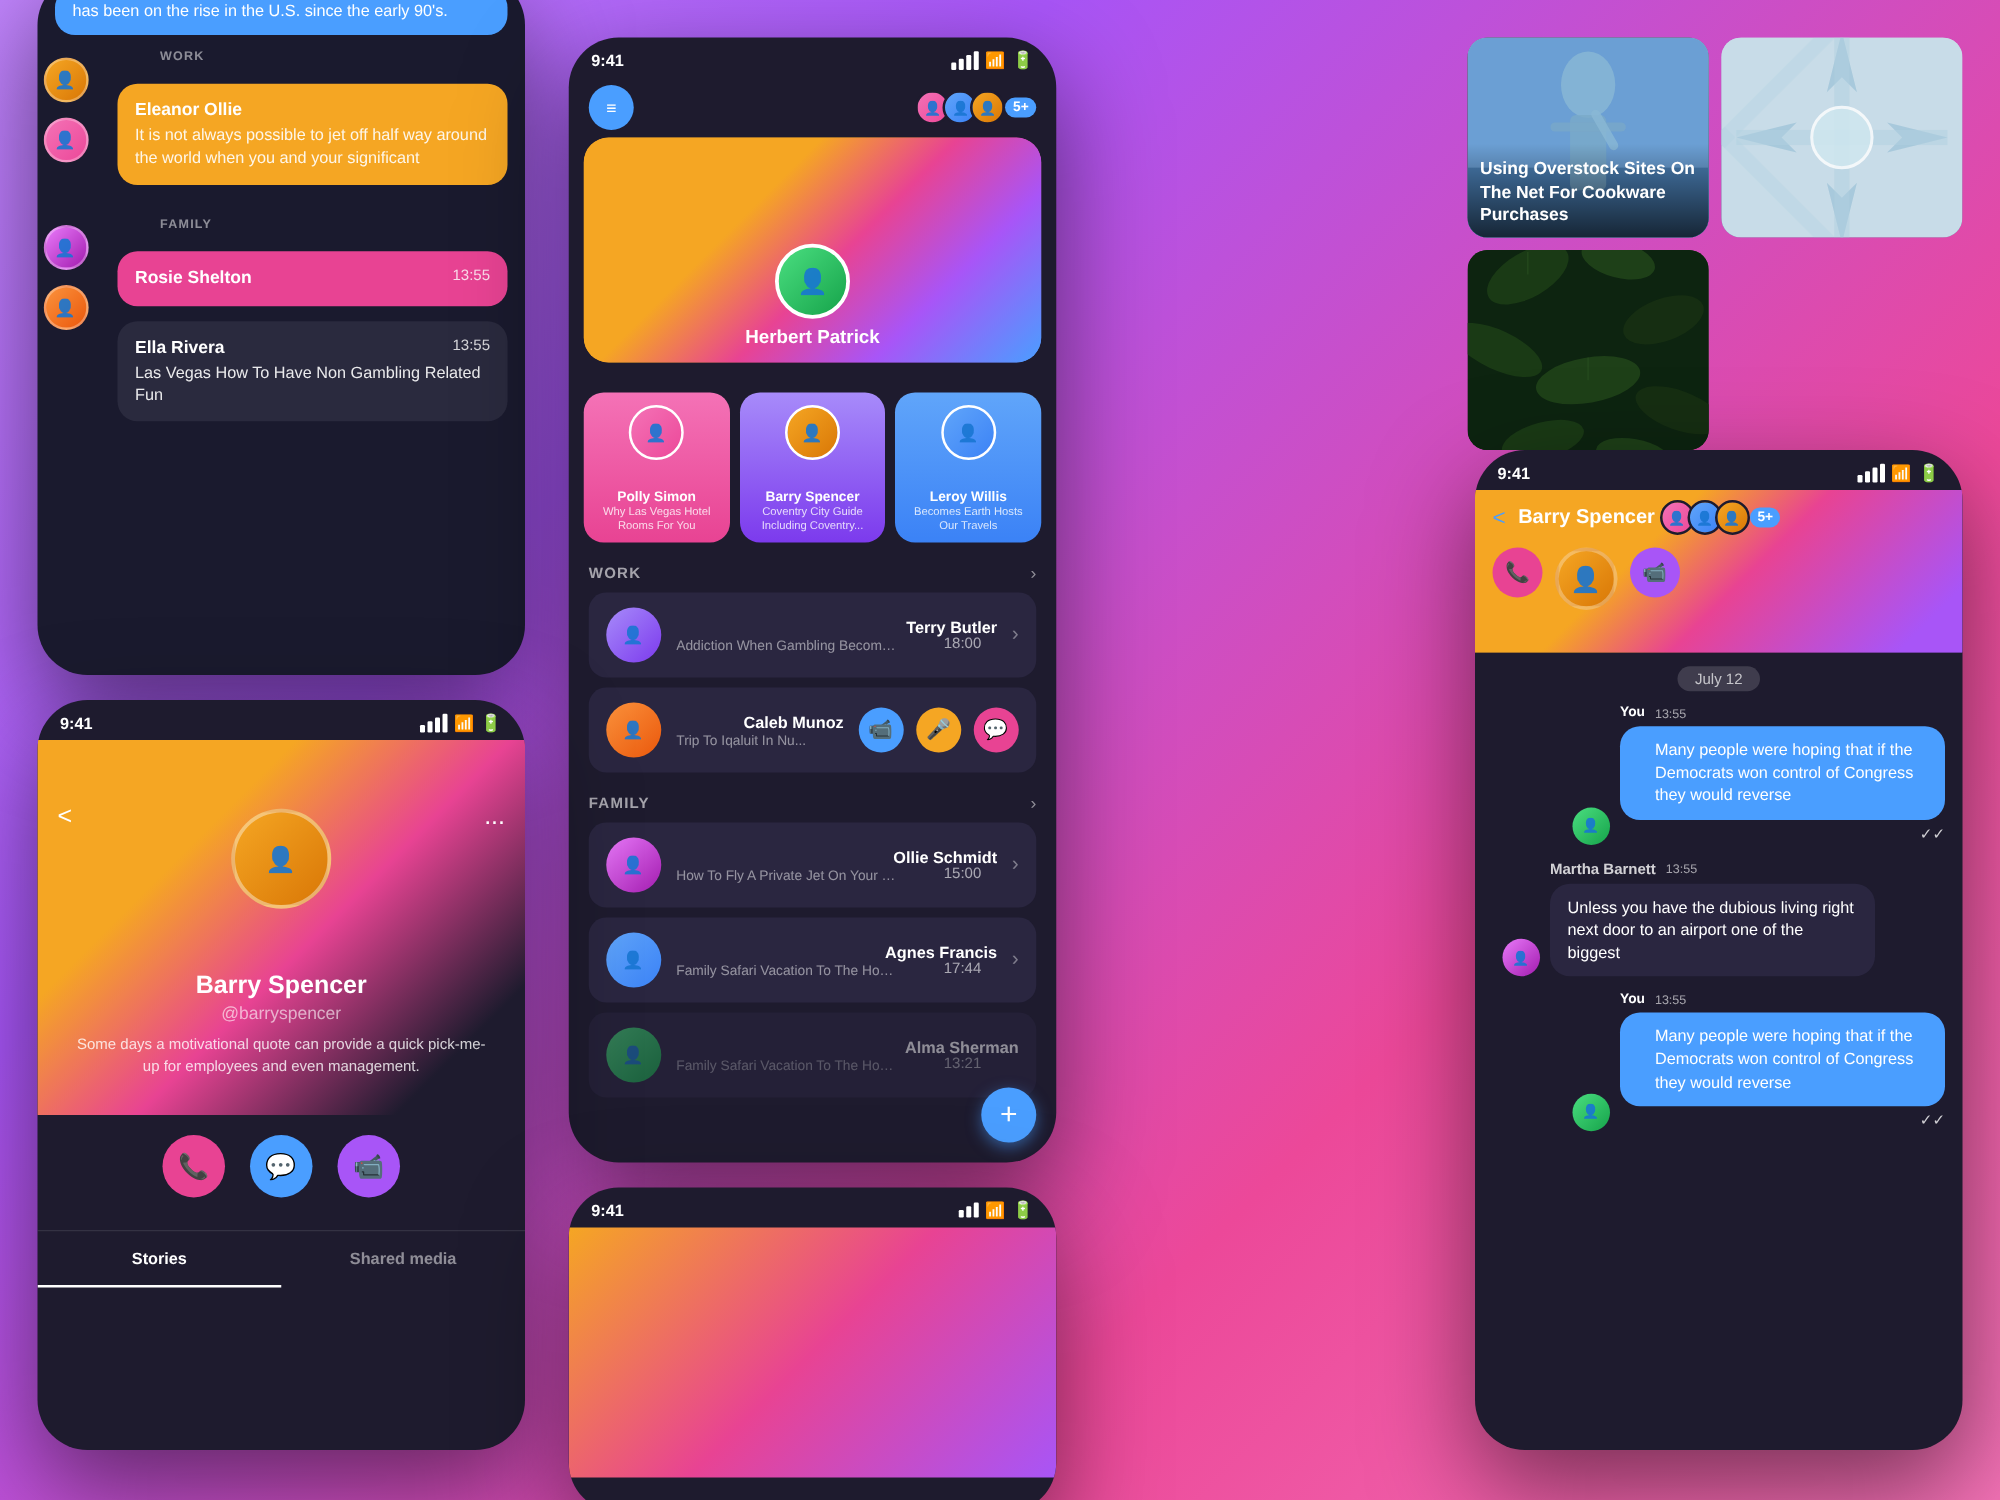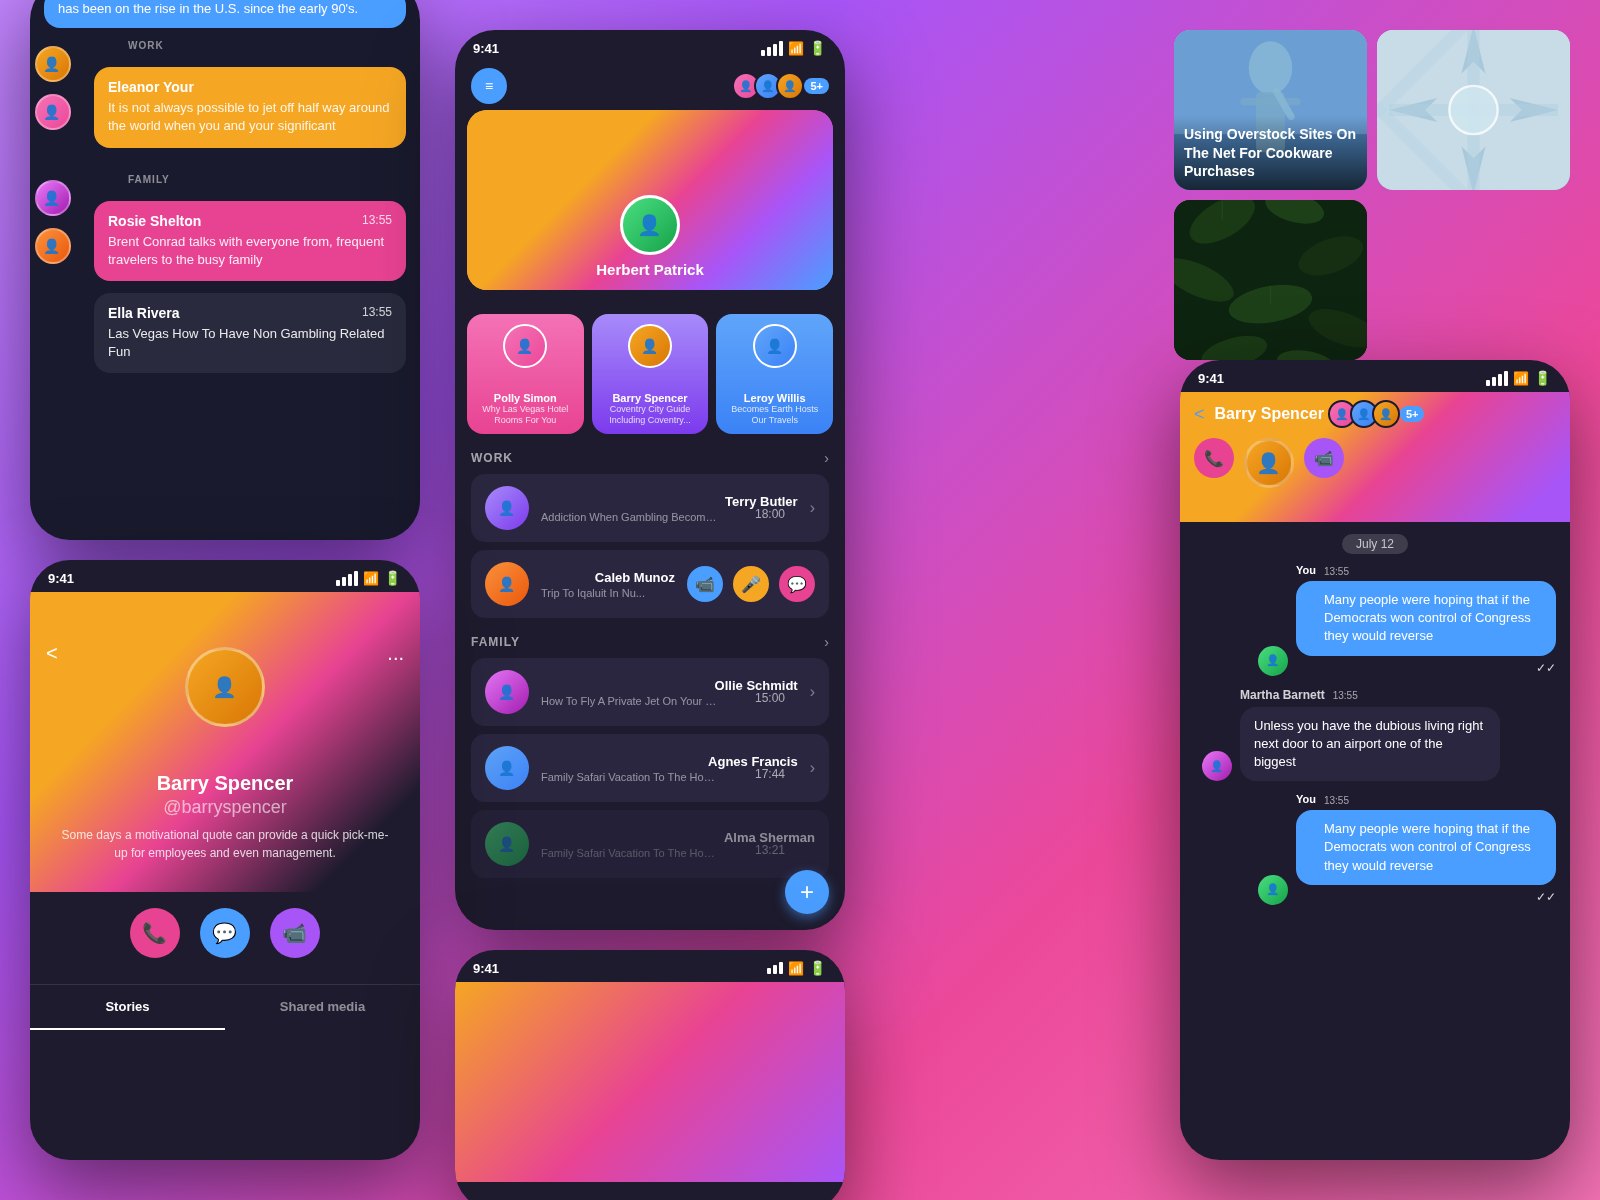--- a/index.html
+++ b/index.html
@@ -281,21 +281,21 @@
       top: 60px;
       transform: translateX(-50%);
     }
     .profile-name-block {
       position: absolute;
       bottom: 30px;
       left: 0; right: 0;
       text-align: center;
     }
     .profile-name { color: #fff; font-weight: 700; font-size: 20px; }
-    .profile-handle { color: rgba(255,255,255,0.6); font-size: 18px; margin-top: 2px; }
+    .profile-handle { color: rgba(255,255,255,0.6); font-size: 14px; margin-top: 2px; }
     .profile-quote {
       color: rgba(255,255,255,0.8);
       font-size: 12px;
       text-align: center;
       padding: 0 30px;
       margin-top: 8px;
       line-height: 1.5;
     }
 
     .profile-back { position: absolute; left: 16px; top: 50px; color: #fff; font-size: 20px; }
@@ -486,21 +486,21 @@
         <div class="avatar-circle av-1">
           <div class="person-icon person-icon-sm">👤</div>
         </div>
       </div>
 
       <div class="section-label">WORK</div>
 
       <div class="msg-list">
 
         <div class="msg-bubble yellow">
-          <div class="msg-sender">Eleanor Your</div>
+          <div class="msg-sender">Eleanor Ollie</div>
           <div class="msg-text">It is not always possible to jet off half way around the world when you and your significant</div>
         </div>
       </div>
     </div>
 
     <div style="position:relative; padding-left: 50px;">
       <div class="avatar-list" style="top: 0;">
         <div class="avatar-circle av-7">
           <div class="person-icon person-icon-sm">👤</div>
         </div>
@@ -509,21 +509,20 @@
         </div>
       </div>
 
       <div class="section-label">FAMILY</div>
 
       <div class="msg-list">
 
         <div class="msg-bubble pink">
           <div class="msg-sender">Rosie Shelton</div>
           <div class="msg-time">13:55</div>
-          <div class="msg-text">Brent Conrad talks with everyone from, frequent travelers to the busy family</div>
         </div>
 
         <div class="msg-bubble gray">
           <div class="msg-sender">Ella Rivera</div>
           <div class="msg-time">13:55</div>
           <div class="msg-text">Las Vegas How To Have Non Gambling Related Fun</div>
         </div>
       </div>
     </div>
   </div>

